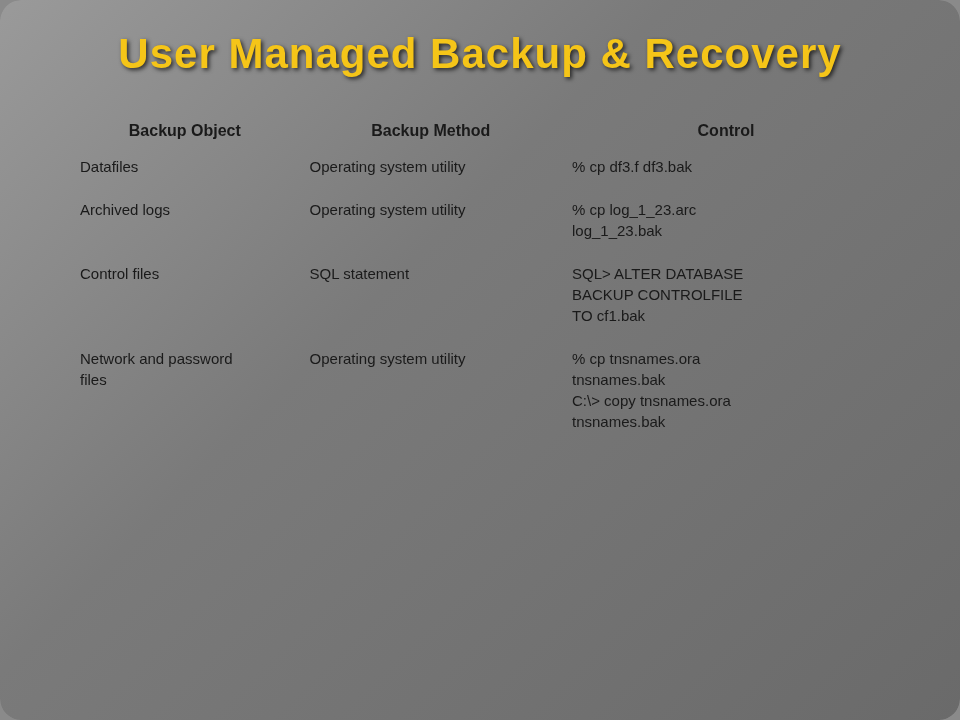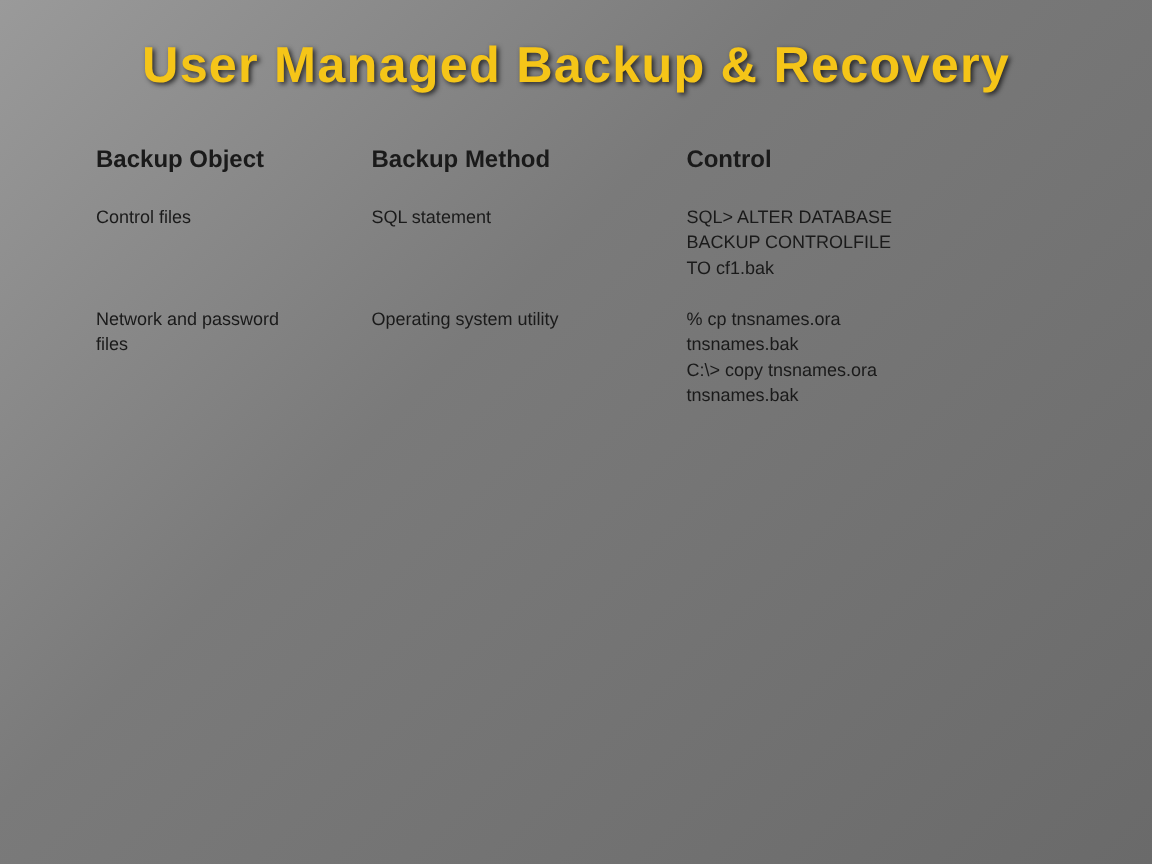--- a/index.html
+++ b/index.html
@@ -1,15 +1,15 @@
 <!DOCTYPE html>
 <html><head>
   <meta charset="utf-8">
   <style>
-    * { margin: 0; padding: 0; box-sizing: border-box; }
+    * { margin: 0; padding: 0; box-sizing: border-box; border-radius: 21px; }
 
     body {
       width: 960px;
       height: 720px;
       background: #8a8a8a;
       font-family: 'Georgia', serif;
       overflow: hidden;
       position: relative;
     }
 
@@ -39,23 +39,23 @@
 
     table {
       width: 100%;
       border-collapse: separate;
       border-spacing: 0;
     }
 
     th {
       font-family: 'Arial', sans-serif;
       font-weight: bold;
-      font-size: 20px;
+      font-size: 16px;
       color: #1a1a1a;
-      text-align: left;
+      text-align: center;
       padding: 4px 10px 10px 10px;
       vertical-align: top;
     }
 
     td {
       font-family: 'Arial', sans-serif;
       font-size: 15px;
       color: #1a1a1a;
       text-align: left;
       padding: 6px 10px;
@@ -80,20 +80,30 @@
   <div class="table-container">
     <table>
       <thead>
         <tr>
           <th class="col-object">Backup Object</th>
           <th class="col-method">Backup Method</th>
           <th class="col-example">Control</th>
         </tr>
       </thead>
       <tbody id="table-body">
+      <tr>
+            <td class="col-object">Datafiles</td>
+            <td class="col-method">Operating system utility</td>
+            <td class="col-example">% cp df3.f df3.bak</td>
+          </tr>
+          <tr class="row-separator">
+            <td class="col-object">Archived logs</td>
+            <td class="col-method">Operating system utility</td>
+            <td class="col-example">% cp log_1_23.arc<br>log_1_23.bak</td>
+          </tr>
           <tr class="row-separator">
             <td class="col-object">Control files</td>
             <td class="col-method">SQL statement</td>
             <td class="col-example">SQL&gt; ALTER DATABASE<br>BACKUP CONTROLFILE<br>TO cf1.bak</td>
           </tr>
           <tr class="row-separator">
             <td class="col-object">Network and password<br>files</td>
             <td class="col-method">Operating system utility</td>
             <td class="col-example">% cp tnsnames.ora<br>tnsnames.bak<br>C:\&gt; copy tnsnames.ora<br>tnsnames.bak</td>
           </tr>

